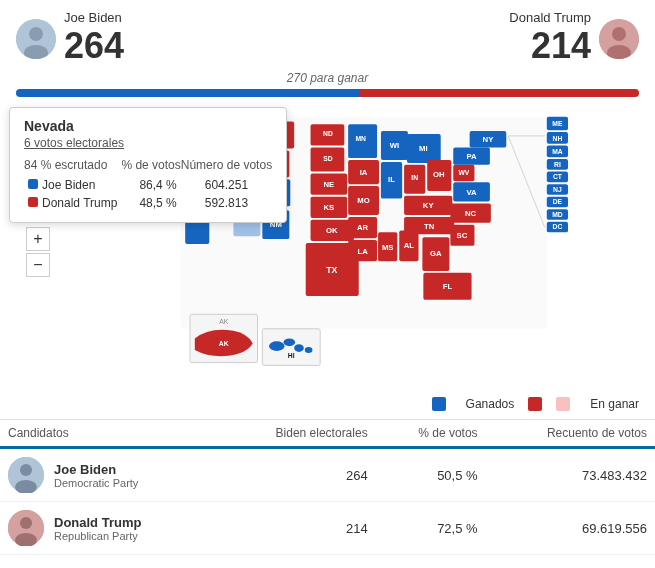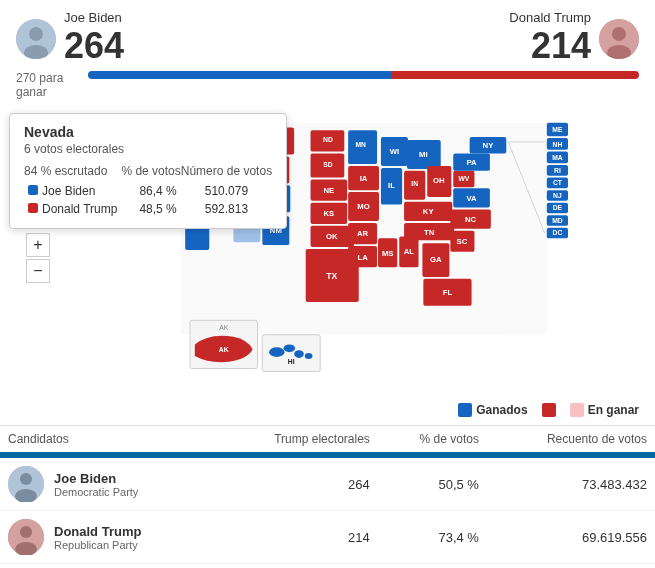--- a/index.html
+++ b/index.html
@@ -46,20 +46,23 @@
       justify-content: center;
       font-size: 20px;
     }
     .avatar-biden { background: #b0c4d8; }
     .avatar-trump { background: #d4a0a0; }
 
     
     .progress-section {
       padding: 0 16px;
       display: flex;
+      flex-direction: column;
+      align-items: center;
+      font-style: italic;
     }
     .progress-label {
       font-size: 12px;
       color: #666;
       margin-bottom: 4px;
     }
     .progress-bar-container {
       width: 100%;
       height: 8px;
       background: #e0e0e0;
@@ -99,20 +102,21 @@
     }
     .tooltip-title {
       font-weight: bold;
       font-size: 14px;
       margin-bottom: 2px;
     }
     .tooltip-subtitle {
       font-size: 12px;
       color: #555;
       margin-bottom: 8px;
+      text-decoration: underline;
     }
     .tooltip-table {
       width: 100%;
       border-collapse: collapse;
       font-size: 12px;
     }
     .tooltip-table th {
       text-align: left;
       color: #555;
       font-weight: normal;
@@ -169,40 +173,39 @@
       display: flex;
       justify-content: flex-end;
       align-items: center;
       gap: 14px;
       padding: 0 16px 8px;
       font-size: 12px;
     }
     .legend-item {
       display: flex;
       align-items: center;
-      gap: 4px;
-      font-weight: bold;
+      gap: 20px;
     }
     .legend-box {
       width: 14px;
       height: 14px;
       border-radius: 2px;
     }
     .legend-blue { background: #1565c0; }
     .legend-red { background: #c62828; }
     .legend-pink { background: #f8c0c0; }
 
     
     .results-table {
       width: 100%;
       border-collapse: collapse;
       border-top: 1px solid #e0e0e0;
     }
     .results-table thead tr {
-      border-bottom: 6px solid #0369a1;
+      border-bottom: 3px solid #0369a1;
     }
     .results-table th {
       font-weight: normal;
       color: #555;
       font-size: 12px;
       padding: 6px 8px;
       text-align: left;
     }
     .results-table th.right { text-align: right; }
     .results-table td {
@@ -295,21 +298,21 @@
           <th class="col-pct">% de votos</th>
           <th class="col-votes">Número de votos</th>
         </tr>
       </thead>
       <tbody>
         <tr>
           <td>
             <span class="color-dot dot-blue"></span>Joe Biden
           </td>
           <td class="col-pct">86,4 %</td>
-          <td class="col-votes">510.079</td>
+          <td class="col-votes">604.251</td>
         </tr>
         <tr>
           <td>
             <span class="color-dot dot-red"></span>Donald Trump
           </td>
           <td class="col-pct">48,5 %</td>
           <td class="col-votes">592.813</td>
         </tr>
       </tbody>
     </table>
@@ -501,21 +504,21 @@
   <div class="legend-item">
     <div class="legend-box legend-pink"></div>
     <span>En ganar</span>
   </div>
 </div>
 
 <table class="results-table">
   <thead>
     <tr>
       <th>Candidatos</th>
-      <th class="right">Trump electorales</th>
+      <th class="right">Biden electorales</th>
       <th class="right">% de votos</th>
       <th class="right">Recuento de votos</th>
     </tr>
   </thead>
   <tbody>
 
     <tr>
       <td>
         <div class="candidate-cell">
           <div class="avatar-sm avatar-biden">
@@ -546,17 +549,17 @@
               <ellipse cx="18" cy="30" rx="11" ry="7" fill="#a07070"></ellipse>
             </svg>
           </div>
           <div class="candidate-info">
             <div class="name">Donald Trump</div>
             <div class="party">Republican Party</div>
           </div>
         </div>
       </td>
       <td class="right">214</td>
-      <td class="right">73,4 %</td>
+      <td class="right">72,5 %</td>
       <td class="right">69.619.556</td>
     </tr>
   </tbody>
 </table>
 
 </body></html>

